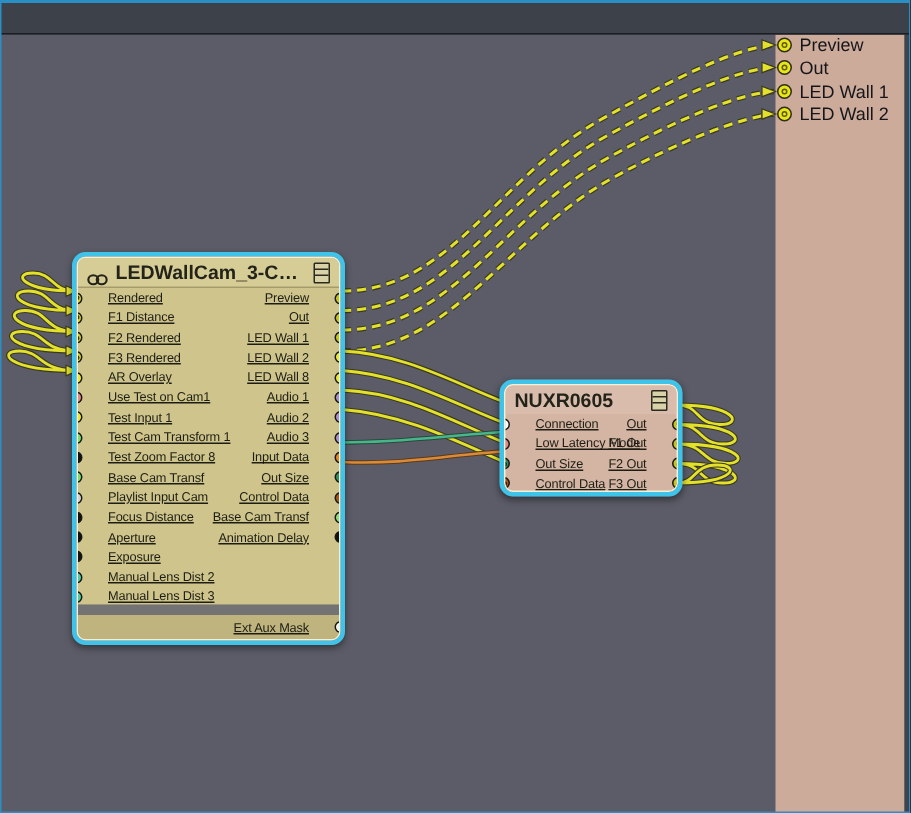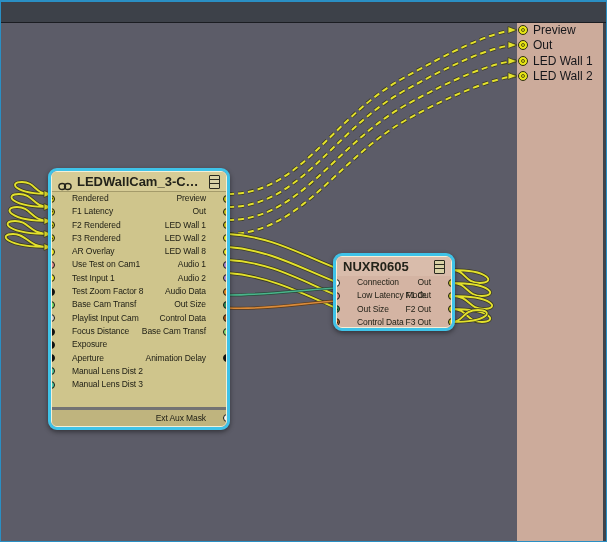--- a/index.html
+++ b/index.html
@@ -65,42 +65,42 @@
   .burger::before,.burger::after{
     content:"";position:absolute;left:0;right:0;height:1px;background:#2a2a20;
   }
   .burger::before{top:3px;}
   .burger::after{top:7px;}
 
   .rows{position:relative;}
   .row{position:relative;height:13.3px;}
   .lbl{
     position:absolute;font-size:8.5px;color:#1d1d14;
-    line-height:13.3px;white-space:nowrap;letter-spacing:-.1px;
+    line-height:13.3px;white-space:nowrap;letter-spacing:-.1px;text-decoration:underline;
   }
   .lbl.in{left:20px;}
   .lbl.out{right:20px;text-align:right;}
 
   .port{
     position:absolute;width:8px;height:8px;border-radius:50%;
     border:1px solid #171710;box-sizing:border-box;top:2.6px;
   }
   .port.in{left:-5px;}
   .port.out{right:-5px;}
   .port .ring{
     position:absolute;left:1.5px;top:1.5px;width:3px;height:3px;
     border-radius:50%;border:1px solid rgba(0,0,0,.75);box-sizing:border-box;
   }
 
   
   #node-ledwallcam .node-inner{background:#cfc58c;}
   #node-ledwallcam .node-title{background:#d6cc96;border-bottom:1px solid #a49b6a;}
   .footer-band{
     position:absolute;left:0;right:0;bottom:0;height:16px;
-    background:#bfb47e;border-top:3px solid #737373;
+    background:#bfb47e;border-top:7px solid #737373;
   }
   .footer-band .lbl{right:20px;text-align:right;line-height:16px;}
   .footer-band .port{top:4px;}
 
   
   #node-nuxr .node-inner{background:#d4b4a3;}
   #node-nuxr .node-title{background:#d9bcab;}
 
   
   .endpoint{
@@ -233,21 +233,21 @@
             <span class="lbl in">Rendered</span>
             <span class="port out" style="background:#c8c41e">
               <span class="ring"></span>
             </span>
             <span class="lbl out">Preview</span>
           </div>
         <div class="row">
             <span class="port in" style="background:#d6d11c">
               <span class="ring"></span>
             </span>
-            <span class="lbl in">F1 Latency</span>
+            <span class="lbl in">F1 Distance</span>
             <span class="port out" style="background:#c8c41e">
               <span class="ring"></span>
             </span>
             <span class="lbl out">Out</span>
           </div>
         <div class="row">
             <span class="port in" style="background:#d6d11c">
               <span class="ring"></span>
             </span>
             <span class="lbl in">F2 Rendered</span>
@@ -276,24 +276,30 @@
             <span class="port out" style="background:#a98fd4"></span>
             <span class="lbl out">Audio 1</span>
           </div>
         <div class="row">
             <span class="port in" style="background:#ecea2e"></span>
             <span class="lbl in">Test Input 1</span>
             <span class="port out" style="background:#a98fd4"></span>
             <span class="lbl out">Audio 2</span>
           </div>
         <div class="row">
+            <span class="port in" style="background:#7ddc6a"></span>
+            <span class="lbl in">Test Cam Transform 1</span>
+            <span class="port out" style="background:#a98fd4"></span>
+            <span class="lbl out">Audio 3</span>
+          </div>
+        <div class="row">
             <span class="port in" style="background:#121212"></span>
             <span class="lbl in">Test Zoom Factor 8</span>
             <span class="port out" style="background:#e08a20"></span>
-            <span class="lbl out">Audio Data</span>
+            <span class="lbl out">Input Data</span>
           </div>
         <div class="row">
             <span class="port in" style="background:#7ddc6a"></span>
             <span class="lbl in">Base Cam Transf</span>
             <span class="port out" style="background:#2f8f5e">
               <span class="ring"></span>
             </span>
             <span class="lbl out">Out Size</span>
           </div>
         <div class="row">
@@ -305,27 +311,27 @@
             <span class="lbl out">Control Data</span>
           </div>
         <div class="row">
             <span class="port in" style="background:#121212"></span>
             <span class="lbl in">Focus Distance</span>
             <span class="port out" style="background:#8ee07a"></span>
             <span class="lbl out">Base Cam Transf</span>
           </div>
         <div class="row">
             <span class="port in" style="background:#121212"></span>
-            <span class="lbl in">Exposure</span>
-          </div>
-        <div class="row">
-            <span class="port in" style="background:#121212"></span>
             <span class="lbl in">Aperture</span>
             <span class="port out" style="background:#121212"></span>
             <span class="lbl out">Animation Delay</span>
+          </div>
+        <div class="row">
+            <span class="port in" style="background:#121212"></span>
+            <span class="lbl in">Exposure</span>
           </div>
         <div class="row">
             <span class="port in" style="background:#53c8a4"></span>
             <span class="lbl in">Manual Lens Dist 2</span>
           </div>
         <div class="row">
             <span class="port in" style="background:#53c8a4"></span>
             <span class="lbl in">Manual Lens Dist 3</span>
           </div>
 

